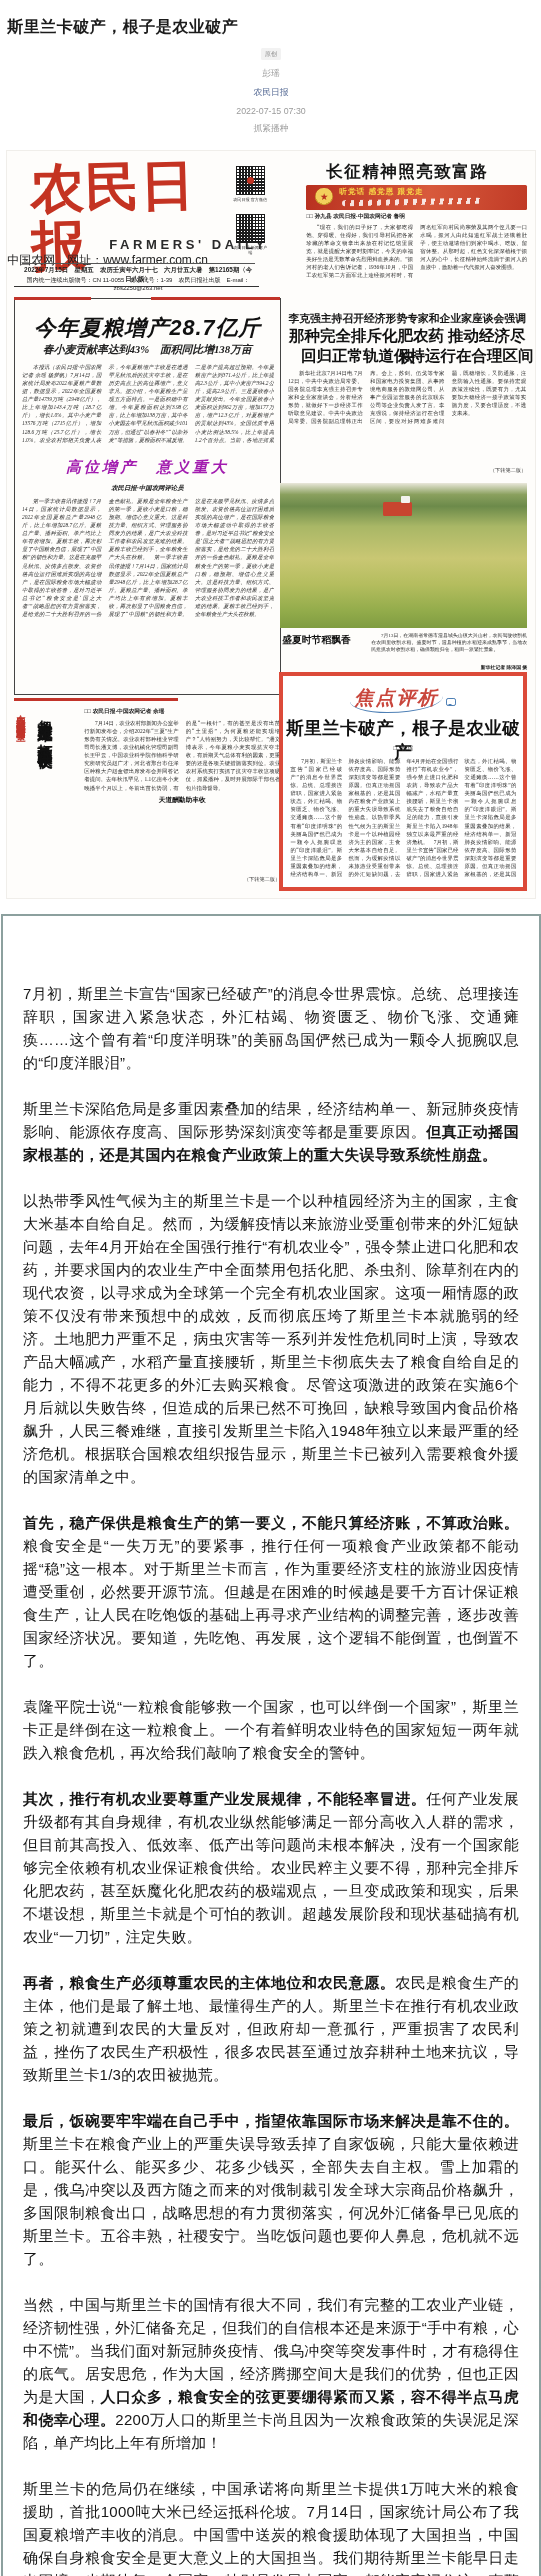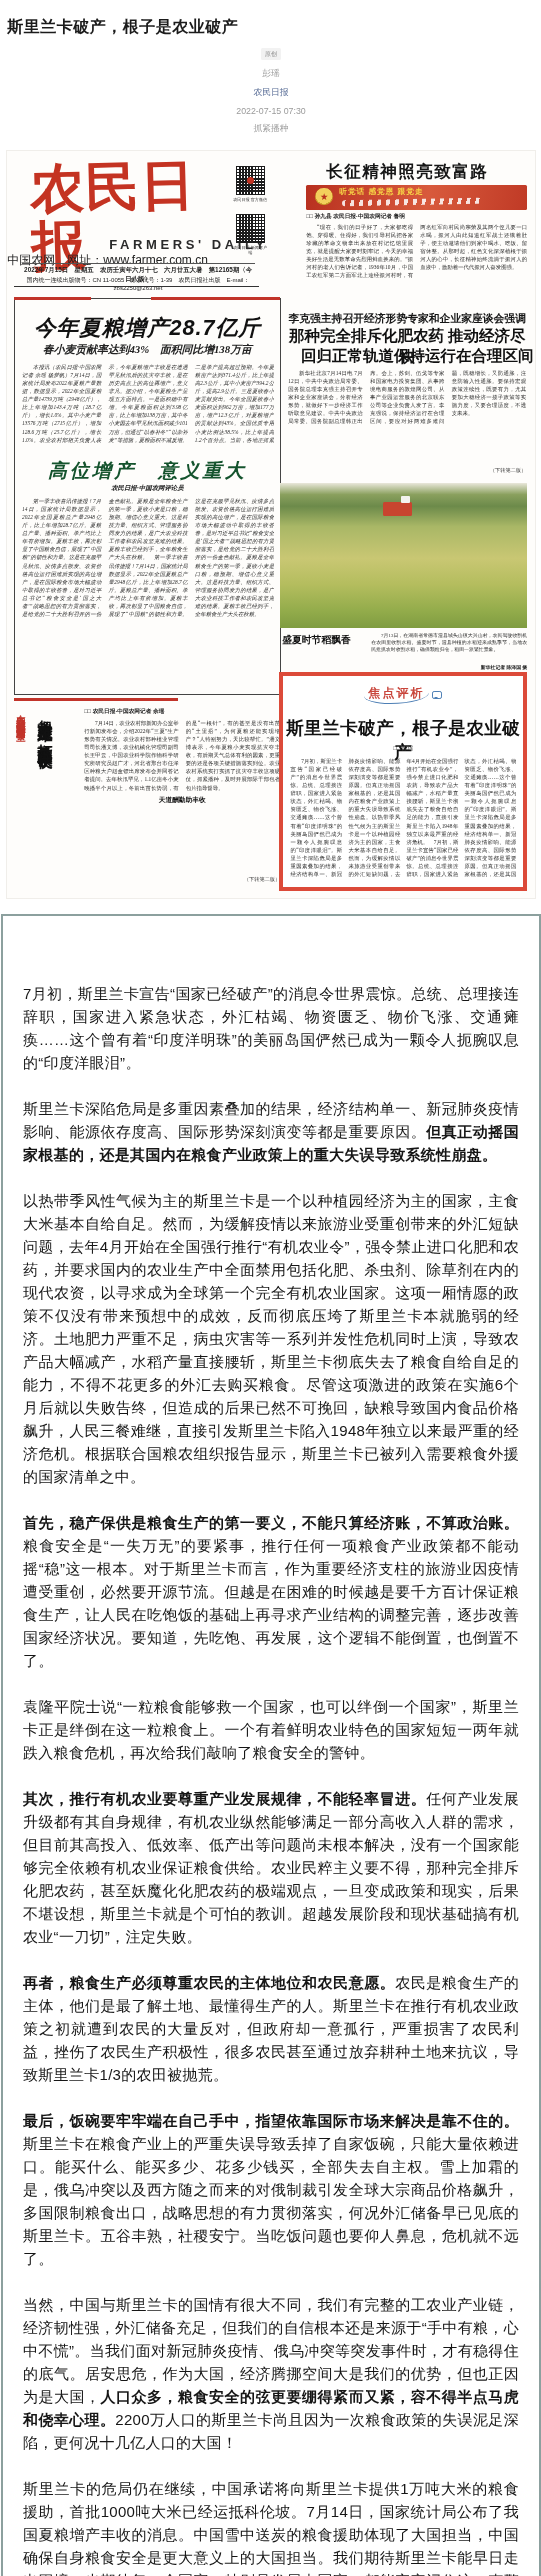--- a/index.html
+++ b/index.html
@@ -34,21 +34,21 @@
   .date-line{left:14.4px;top:115px;width:233px;text-align:center;font-size:6.4px;font-weight:700;color:#222;}
   .pub-line{left:9.3px;top:125px;width:243px;text-align:center;font-size:6px;color:#222;}
   .np-rule2{left:7.2px;top:135px;width:245px;height:1px;background:#333;}
 
   .np-box{left:6.7px;top:147px;width:267px;height:397px;border:0.5px solid #444;font-style:italic;}
   .np-box::before{content:"";position:absolute;left:-0.5px;top:-2.1px;width:77px;height:3.6px;background:#c2342a;}
   .np-box::after{content:"";position:absolute;right:-0.5px;top:-2.1px;width:129px;height:3.6px;background:#c2342a;}
   .s1-headline{left:0;top:14.4px;width:100%;text-align:center;font-size:21.6px;font-weight:900;color:#111;letter-spacing:1px;}
   .s1-subhead{left:0;top:44px;width:100%;text-align:center;font-size:10.8px;font-weight:700;font-family:"Liberation Serif",serif;color:#222;}
   .s1-cols{left:7.2px;top:64px;width:252px;height:89px;}
-  .s2-headline{left:0;top:159px;width:100%;text-align:center;font-size:19px;font-weight:900;font-family:"Liberation Serif",serif;color:#14532d;letter-spacing:3.1px;}
+  .s2-headline{left:0;top:159px;width:100%;text-align:center;font-size:15px;font-weight:900;font-family:"Liberation Serif",serif;color:#a21caf;letter-spacing:3.1px;}
   .s2-byline{left:0;top:185px;width:100%;text-align:center;font-size:6.4px;font-weight:700;color:#222;}
   .s2-cols{left:7.2px;top:198px;width:252px;height:191px;}
 
   .red-bar{left:6.7px;top:547px;width:164px;height:3.1px;background:#c2342a;}
   .s5-kicker{left:6.7px;top:557px;height:175px;font-size:9.3px;font-weight:700;color:#c2342a;writing-mode:vertical-rl;letter-spacing:1px;}
   .s5-headline{left:27px;top:557px;height:179px;writing-mode:vertical-rl;font-size:15px;font-weight:900;color:#111;line-height:1.45;letter-spacing:1px;}
   .s5-byline{left:77px;top:557px;width:196px;font-size:5.7px;font-weight:700;color:#222;}
   .s5-cols{left:77px;top:568px;width:196px;height:155px;}
   .s5-subhead{left:77px;top:645px;width:196px;text-align:center;font-size:6.7px;font-weight:700;color:#111;}
   .jump-note{font-size:5.2px;color:#444;text-align:right;}
@@ -72,21 +72,21 @@
   .photo{left:273px;top:332px;width:247px;height:145px;
      background:linear-gradient(180deg,#e9e7da 0%,#8aa05e 8%,#6c8a4a 16%,#a9b766 30%,#c9c773 52%,#b4bd5e 70%,#93ac4b 88%,#7f9c41 100%);}
   .harvester{position:absolute;left:103px;top:19.6px;width:29px;height:13.4px;background:#c8452f;border-radius:1.5px;}
   .harvester::before{content:"";position:absolute;left:17.5px;top:-6.2px;width:9.3px;height:7.2px;background:#f3f3ef;border-radius:1px;}
   .photo-caption-title{left:275px;top:483px;width:88px;font-size:9.8px;font-weight:900;color:#111;}
   .photo-caption-text{left:364px;top:481px;width:156px;height:32px;font-size:4.9px;}
   .photo-credit{left:364px;top:513px;width:156px;text-align:right;font-size:4.9px;font-weight:700;color:#222;font-family:"Liberation Serif",serif;}
 
   .focus-box{left:272px;top:521px;width:248px;height:219px;border:4.1px solid #dc4a39;background:#fff;}
   .focus-badge{left:0;top:9.3px;width:100%;text-align:center;}
-  .focus-badge .badge-txt{display:inline-block;font-size:12px;font-weight:900;color:#c9463c;letter-spacing:2.1px;border-bottom:1.5px solid #4d7fb5;border-radius:0 0 60% 40%;padding:0 4.1px 1.5px 4.1px;}
+  .focus-badge .badge-txt{display:inline-block;font-size:19px;font-weight:900;font-style:italic;color:#c9463c;letter-spacing:2.1px;border-bottom:1.5px solid #4d7fb5;border-radius:0 0 60% 40%;padding:0 4.1px 1.5px 4.1px;}
   .bubble-icon{display:inline-block;width:10.3px;height:8.2px;border:1px solid #4d7fb5;border-radius:2.1px;position:relative;vertical-align:middle;margin-left:3.1px;}
   .bubble-icon::after{content:"";position:absolute;left:1.5px;bottom:-3.6px;border:2.1px solid transparent;border-top-color:#4d7fb5;}
   .focus-headline{left:0;top:40px;width:100%;text-align:center;font-size:17.5px;font-weight:900;color:#111;letter-spacing:0.5px;}
   .focus-byline{left:0;top:69px;width:100%;text-align:center;font-size:5.7px;color:#333;}
   .focus-cols{left:7.2px;top:81px;width:226px;height:122px;}
 
   
   .article-box{position:relative;width:496px;margin:16.5px auto 0 auto;border:2.1px solid #8ca09e;border-bottom:none;padding:66px 19.6px 33px 19.6px;background:#fff;}
   .article-box p.body-p{margin:0 0 23px 0;font-size:15px;line-height:23px;color:#161616;text-align:justify;letter-spacing:0.3px;}
   .article-box p.body-p b{font-weight:700;}
@@ -189,20 +189,20 @@
   <div class="article-box">
     <div id="article-body">
         <p class="body-p"><span>7月初，斯里兰卡宣告“国家已经破产”的消息令世界震惊。总统、总理接连辞职，国家进入紧急状态，外汇枯竭、物资匮乏、物价飞涨、交通瘫痪……这个曾有着“印度洋明珠”的美丽岛国俨然已成为一颗令人扼腕叹息的“印度洋眼泪”。</span></p>
         <p class="body-p"><span>斯里兰卡深陷危局是多重因素叠加的结果，经济结构单一、新冠肺炎疫情影响、能源依存度高、国际形势深刻演变等都是重要原因。</span><b>但真正动摇国家根基的，还是其国内在粮食产业政策上的重大失误导致系统性崩盘。</b></p>
         <p class="body-p"><span>以热带季风性气候为主的斯里兰卡是一个以种植园经济为主的国家，主食大米基本自给自足。然而，为缓解疫情以来旅游业受重创带来的外汇短缺问题，去年4月开始在全国强行推行“有机农业令”，强令禁止进口化肥和农药，并要求国内的农业生产中全面禁用包括化肥、杀虫剂、除草剂在内的现代农资，以寻求成为全球第一个完全有机农业国家。这项一厢情愿的政策不仅没有带来预想中的成效，反而彻底压垮了斯里兰卡本就脆弱的经济。土地肥力严重不足，病虫灾害等一系列并发性危机同时上演，导致农产品大幅减产，水稻产量直接腰斩，斯里兰卡彻底失去了粮食自给自足的能力，不得不花更多的外汇去购买粮食。尽管这项激进的政策在实施6个月后就以失败告终，但造成的后果已然不可挽回，缺粮导致国内食品价格飙升，人民三餐难继，直接引发斯里兰卡陷入1948年独立以来最严重的经济危机。根据联合国粮农组织报告显示，斯里兰卡已被列入需要粮食外援的国家清单之中。</span></p>
         <p class="body-p"><b>首先，稳产保供是粮食生产的第一要义，不能只算经济账，不算政治账。</b><span>粮食安全是“一失万无”的要紧事，推行任何一项粮食产业政策都不能动摇“稳”这一根本。对于斯里兰卡而言，作为重要经济支柱的旅游业因疫情遭受重创，必然要开源节流。但越是在困难的时候越是要千方百计保证粮食生产，让人民在吃饱饭的基础上再寻求产业结构的调整完善，逐步改善国家经济状况。要知道，先吃饱、再发展，这个逻辑不能倒置，也倒置不了。</span></p>
         <p class="body-p"><span>袁隆平院士说“一粒粮食能够救一个国家，也可以绊倒一个国家”，斯里兰卡正是绊倒在这一粒粮食上。一个有着鲜明农业特色的国家短短一两年就跌入粮食危机，再次给我们敲响了粮食安全的警钟。</span></p>
         <p class="body-p"><b>其次，推行有机农业要尊重产业发展规律，不能轻率冒进。</b><span>任何产业发展升级都有其自身规律，有机农业纵然能够满足一部分高收入人群的需求，但目前其高投入、低效率、低产出等问题尚未根本解决，没有一个国家能够完全依赖有机农业保证粮食供给。农业民粹主义要不得，那种完全排斥化肥农药，甚至妖魔化化肥农药的极端观点，一旦变成政策和现实，后果不堪设想，斯里兰卡就是个可怕的教训。超越发展阶段和现状基础搞有机农业“一刀切”，注定失败。</span></p>
         <p class="body-p"><b>再者，粮食生产必须尊重农民的主体地位和农民意愿。</b><span>农民是粮食生产的主体，他们是最了解土地、最懂得生产的人。斯里兰卡在推行有机农业政策之初就遭到农民的大量反对，但政府却一意孤行，严重损害了农民利益，挫伤了农民生产积极性，很多农民甚至通过放弃耕种土地来抗议，导致斯里兰卡1/3的农田被抛荒。</span></p>
         <p class="body-p"><b>最后，饭碗要牢牢端在自己手中，指望依靠国际市场来解决是靠不住的。</b><span>斯里兰卡在粮食产业上的严重失误导致丢掉了自家饭碗，只能大量依赖进口。能买什么、能买多少、花多少钱买，全部失去自主权。雪上加霜的是，俄乌冲突以及西方随之而来的对俄制裁引发全球大宗商品价格飙升，多国限制粮食出口，战略思想的有力贯彻落实，何况外汇储备早已见底的斯里兰卡。五谷丰熟，社稷安宁。当吃饭问题也要仰人鼻息，危机就不远了。</span></p>
-        <p class="body-p"><span>当然，中国与斯里兰卡的国情有很大不同，我们有完整的工农业产业链，经济韧性强，外汇储备充足，但我们的自信根本还是来源于“手中有粮，心中不慌”。当我们面对新冠肺炎疫情、俄乌冲突等突发事件时，才有稳得住的底气。居安思危，作为大国，经济腾挪空间大是我们的优势，但也正因为是大国，</span><b>人口众多，粮食安全的弦更要绷得紧而又紧，容不得半点马虎和侥幸心理。</b><span>2200万人口的斯里兰卡尚且因为一次粮食政策的失误泥足深陷，更何况十几亿人口的大国！</span></p>
+        <p class="body-p"><span>当然，中国与斯里兰卡的国情有很大不同，我们有完整的工农业产业链，经济韧性强，外汇储备充足，但我们的自信根本还是来源于“手中有粮，心中不慌”。当我们面对新冠肺炎疫情、俄乌冲突等突发事件时，才有稳得住的底气。居安思危，作为大国，经济腾挪空间大是我们的优势，但也正因为是大国，</span><b>人口众多，粮食安全的弦更要绷得紧而又紧，容不得半点马虎和侥幸心理。</b><span>2200万人口的斯里兰卡尚且因为一次粮食政策的失误泥足深陷，单产均比上年有所增加！</span></p>
         <p class="body-p"><span>斯里兰卡的危局仍在继续，中国承诺将向斯里兰卡提供1万吨大米的粮食援助，首批1000吨大米已经运抵科伦坡。7月14日，国家统计局公布了我国夏粮增产丰收的消息。中国雪中送炭的粮食援助体现了大国担当，中国确保自身粮食安全是更大意义上的大国担当。我们期待斯里兰卡能早日走出困境，也期待每一个国家，特别是发展中国家，都能牢牢记住这一声警钟。</span></p>
       </div>
 
   </div>
 
 </div>
 
 
 </body></html>

